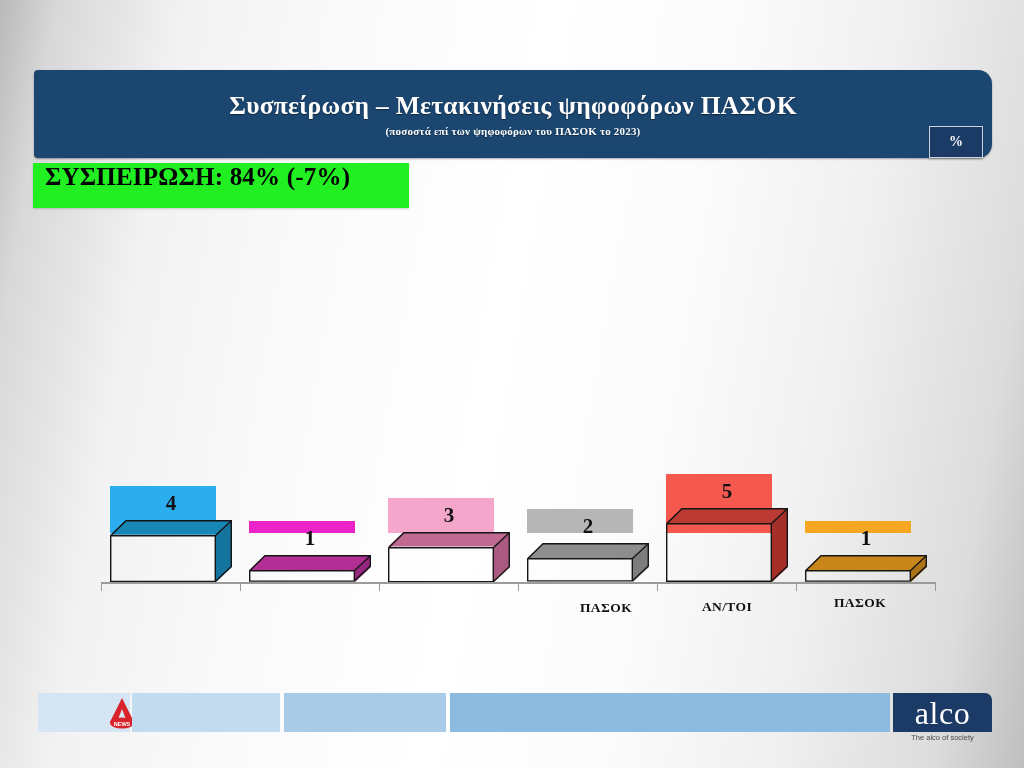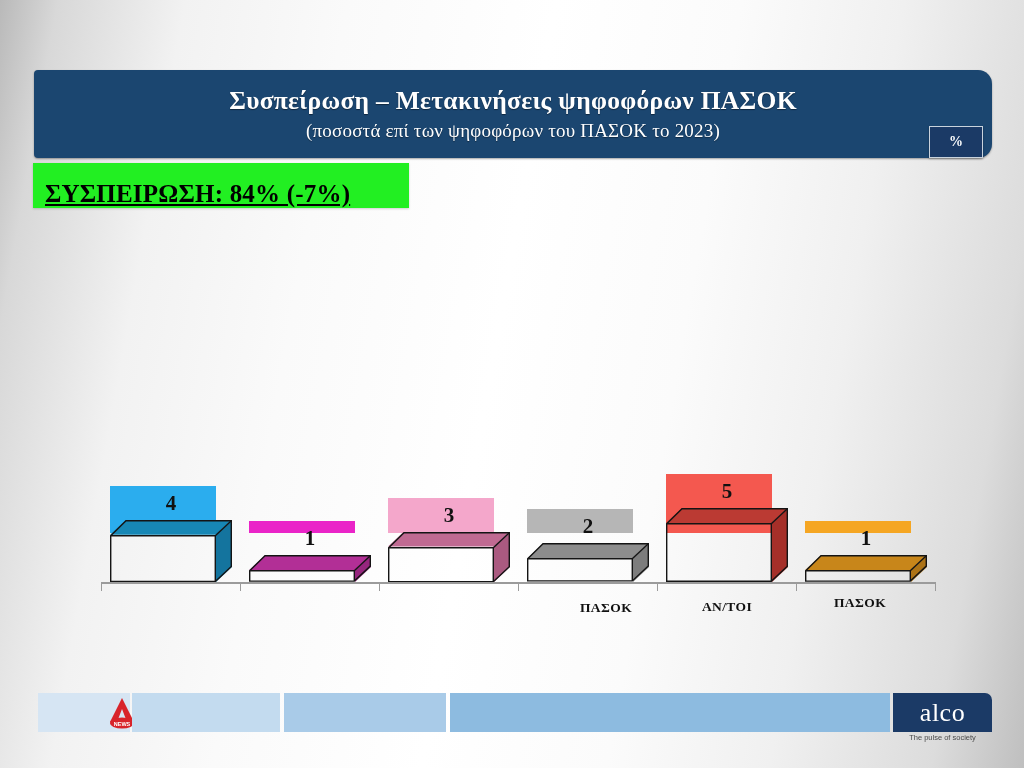--- a/index.html
+++ b/index.html
@@ -19,40 +19,39 @@
     border-radius:4px 14px 14px 4px;
     box-shadow:0 1px 2px rgba(0,0,0,.35);
     color:#ffffff;text-align:center;
     display:flex;flex-direction:column;align-items:center;justify-content:center;margin-top:41px;
   }
   .header .t1{
     font-size:25.5px;font-weight:bold;letter-spacing:.3px;line-height:1.15;
     text-shadow:0 1px 1px rgba(0,0,0,.45);
   }
   .header .t2{
-    font-size:19px;font-weight:normal;margin-top:5px;letter-spacing:.2px;
+    font-size:11px;font-weight:bold;margin-top:5px;letter-spacing:.2px;
     text-shadow:0 1px 1px rgba(0,0,0,.4);
   }
 
   
   .pct-badge{
     position:absolute;left:929px;top:126px;width:52px;height:30px;
     background:#1b3a66;border:1px solid #c9d3dd;
     color:#fff;font-size:14px;font-weight:bold;
     display:flex;align-items:center;justify-content:center;
     box-shadow:0 1px 2px rgba(0,0,0,.3);
   }
 
   
   .green-band{
     position:absolute;left:33px;top:163px;width:376px;height:45px;
     background:#22ef22;
-    display:flex;align-items:flex-end;
+    display:flex;align-items:flex-start;
     box-shadow:0 1px 2px rgba(0,0,0,.18);
-    text-decoration:underline;
   }
   .green-band span{
     color:#000;font-size:25px;font-weight:bold;margin-left:12px;letter-spacing:.2px;
   }
 
   
   .chart{position:absolute;left:0;top:430px;width:1024px;height:180px;}
   .axis-line{
     position:absolute;left:101px;top:152px;width:834px;height:2px;background:#9b9b9b;
   }
@@ -86,21 +85,21 @@
   .fseg.s3{left:450px;width:440px;background:#8dbbe0;}
   .alco{
     position:absolute;left:893px;top:0;width:99px;height:52px;
   }
   .alco .box{
     position:absolute;left:0;top:0;width:99px;height:39px;background:#1b3a66;
     border-radius:0 7px 0 0;
     display:flex;align-items:center;justify-content:center;
   }
   .alco .box span{
-    color:#fff;font-size:26px;font-weight:normal;letter-spacing:.5px;line-height:1;
+    color:#fff;font-size:32px;font-weight:normal;letter-spacing:.5px;line-height:1;
     font-family:"Liberation Serif",serif;
   }
   .alco .tag{
     position:absolute;left:0;top:40px;width:99px;text-align:center;
     font-size:7.5px;color:#4a4a4a;font-family:"Liberation Sans",sans-serif;
   }
   .anews{
     position:absolute;left:62px;top:3px;width:44px;height:34px;
   }
 </style>
@@ -218,17 +217,17 @@
         <text x="22" y="29.5" font-size="5.5" fill="#ffffff" text-anchor="middle" font-family="Liberation Sans, sans-serif" font-weight="bold">NEWS</text>
       </svg>
     </div>
     <div class="fseg s1"></div>
     <div class="fseg s2"></div>
     <div class="fseg s3"></div>
     <div class="alco">
       <div class="box">
         <span>alco</span>
       </div>
-      <div class="tag">The pulse of society</div>
+      <div class="tag">The alco of society</div>
     </div>
   </div>
 
 </div>
 
 </body></html>

